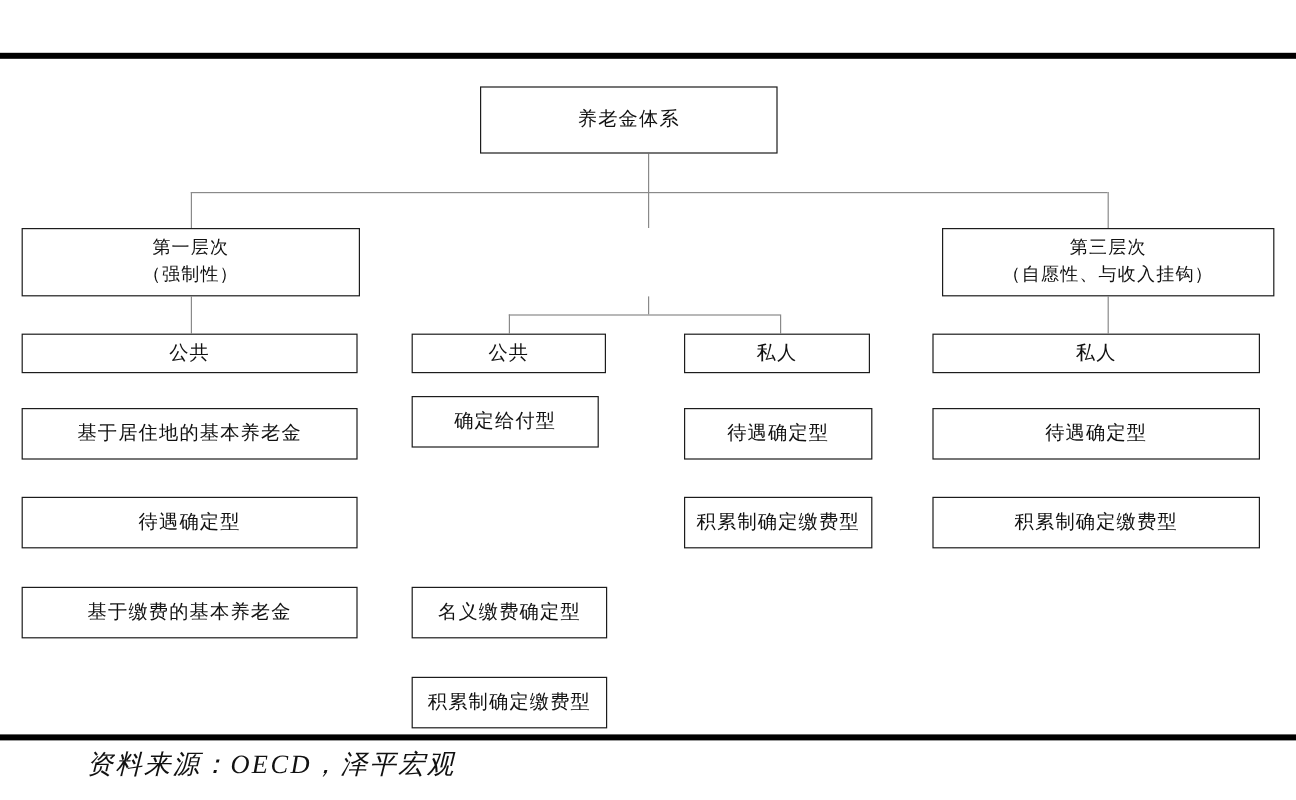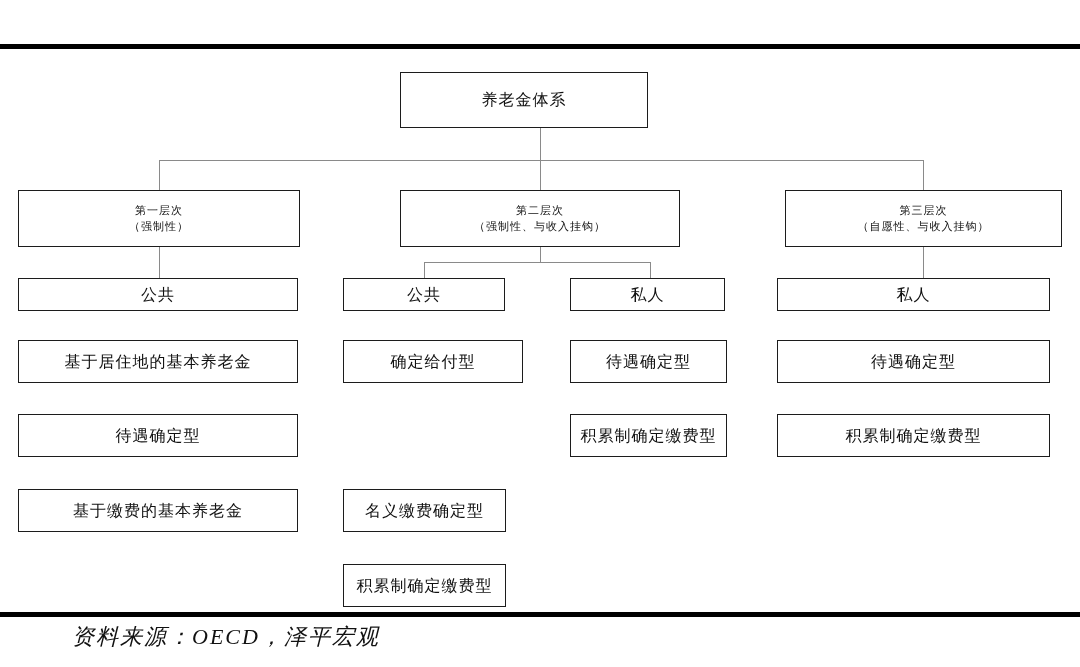--- a/index.html
+++ b/index.html
@@ -7,21 +7,21 @@
         font-family:"Liberation Serif","DejaVu Serif",serif;color:#111;}
   .title{position:absolute;left:0;top:4px;width:1080px;text-align:center;
          font-size:27px;font-weight:bold;letter-spacing:2px;}
   .rule{position:absolute;left:0;width:1080px;height:5px;background:#000;}
   .rule-top{top:44px;}
   .rule-bottom{top:612px;}
   .source{position:absolute;left:28px;top:622px;font-size:22px;font-style:italic;letter-spacing:2px;margin-left:44px;}
   .box{position:absolute;box-sizing:border-box;border:1.5px solid #1c1c1c;background:#fff;
        display:flex;flex-direction:column;align-items:center;justify-content:center;
        text-align:center;font-size:16px;line-height:1.45;letter-spacing:1px;}
-  .tier{font-size:11px;}
+  .tier{font-size:15px;}
   .vline,.hline{position:absolute;background:#8a8a8a;}
   .vline{width:1px;}
   .hline{height:1px;}
 </style>
 </head>
 <body>
 
 <div id="page">
 
   <div class="rule rule-top"></div>
@@ -39,39 +39,35 @@
   <div class="vline" style="left:424px;top:262px;height:16px"></div>
   <div class="vline" style="left:650px;top:262px;height:16px"></div>
   <div class="vline" style="left:923px;top:247px;height:31px"></div>
 
   <div class="box" style="left:400px;top:72px;width:248px;height:56px">养老金体系</div>
 
   <div class="box tier" style="left:18px;top:190px;width:282px;height:57px">
     <span>第一层次</span>
     <span>（强制性）</span>
   </div>
-  <div class="box tier" style="left:400px;top:190px;width:280px;height:57px">
-    <span>第二层次</span>
-    <span>（强制性、与收入挂钩）</span>
-  </div>
   <div class="box tier" style="left:785px;top:190px;width:277px;height:57px">
     <span>第三层次</span>
     <span>（自愿性、与收入挂钩）</span>
   </div>
 
   <div class="box" style="left:18px;top:278px;width:280px;height:33px">公共</div>
   <div class="box" style="left:343px;top:278px;width:162px;height:33px">公共</div>
   <div class="box" style="left:570px;top:278px;width:155px;height:33px">私人</div>
   <div class="box" style="left:777px;top:278px;width:273px;height:33px">私人</div>
 
   <div class="box" style="left:18px;top:340px;width:280px;height:43px">基于居住地的基本养老金</div>
   <div class="box" style="left:18px;top:414px;width:280px;height:43px">待遇确定型</div>
   <div class="box" style="left:18px;top:489px;width:280px;height:43px">基于缴费的基本养老金</div>
 
-  <div class="box" style="left:343px;top:340px;width:180px;height:43px">确定给付型</div>
+  <div class="box" style="left:343px;top:330px;width:156px;height:43px">确定给付型</div>
   <div class="box" style="left:343px;top:489px;width:163px;height:43px">名义缴费确定型</div>
   <div class="box" style="left:343px;top:564px;width:163px;height:43px">积累制确定缴费型</div>
 
   <div class="box" style="left:570px;top:340px;width:157px;height:43px">待遇确定型</div>
   <div class="box" style="left:570px;top:414px;width:157px;height:43px">积累制确定缴费型</div>
 
   <div class="box" style="left:777px;top:340px;width:273px;height:43px">待遇确定型</div>
   <div class="box" style="left:777px;top:414px;width:273px;height:43px">积累制确定缴费型</div>
 
 </div>

